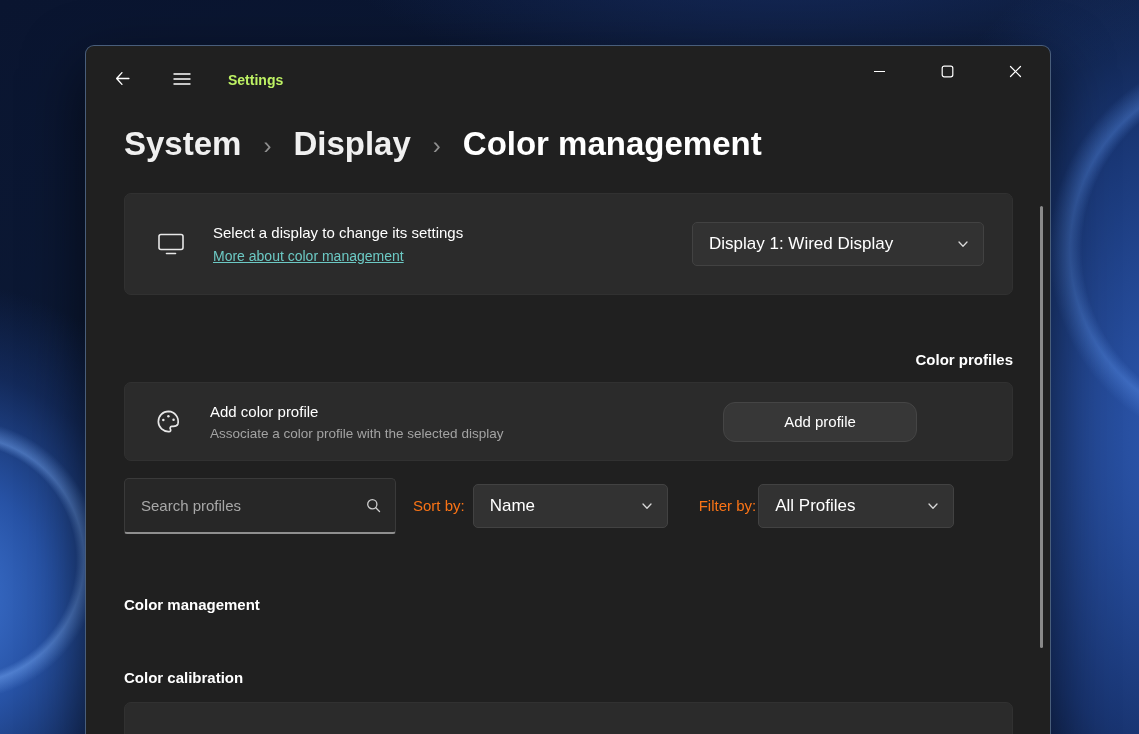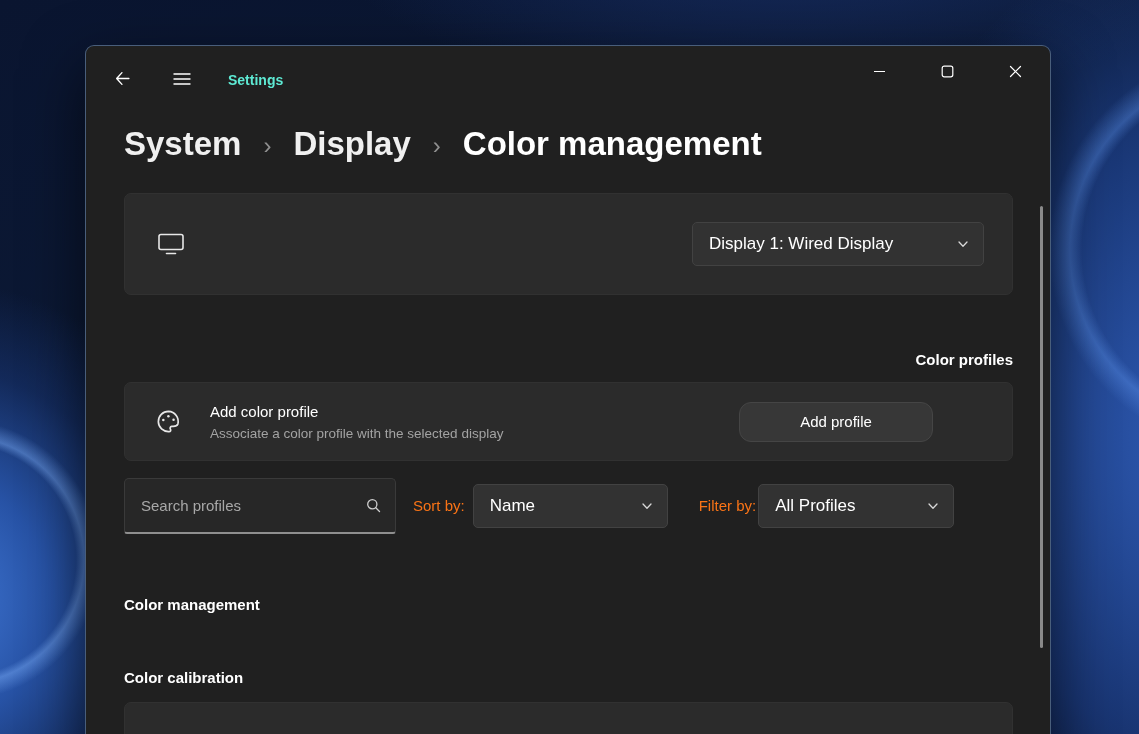--- a/index.html
+++ b/index.html
@@ -29,21 +29,21 @@
     overflow:hidden;
   }
 
   
   .titlebar { position:relative; height:68px; display:flex; align-items:center; padding-left:16px; }
   .nav-btn {
     width:40px; height:36px; border:none; background:transparent; border-radius:5px;
     display:flex; align-items:center; justify-content:center; cursor:pointer;
   }
   .nav-btn + .nav-btn { margin-left:20px; }
-  .app-title { margin-left:26px; font-size:14px; font-weight:700; color:#5eead4; }
+  .app-title { margin-left:26px; font-size:14px; font-weight:700; color:#bef264; }
 
   .caption-controls { position:absolute; top:6px; right:12px; display:flex; gap:22px; }
   .cap-btn {
     width:46px; height:38px; border:none; background:transparent;
     display:flex; align-items:center; justify-content:center; cursor:pointer;
   }
   .cap-btn svg { display:block; }
 
   
   .breadcrumb { display:flex; align-items:center; padding:12px 38px 0; height:48px; }
@@ -72,21 +72,21 @@
   }
   .combo .chev { margin-left:14px; display:flex; }
 
   .display-combo { margin-left:auto; width:292px; }
 
   .section-heading { font-size:15px; font-weight:700; color:#ffffff; }
   .h-profiles { margin-top:56px;text-align:right; }
   .h-management { margin-top:68px; }
   .h-calibration { margin-top:56px; }
 
-  .card-add { margin-top:14px; height:79px; padding:0 12px 0 30px; }
+  .card-add { margin-top:14px; height:79px; padding:0 28px 0 30px; }
   .add-btn {
     margin-left:auto; margin-right:67px; width:194px; height:40px;
     background:#373737; border:1px solid #454545; border-radius:12px;
     color:#fff; font-size:15px; font-family:inherit; cursor:pointer;
   }
 
   
   .filter-row { margin-top:22px; display:flex; align-items:center; height:45px; }
   .search-box {
     position:relative; width:272px; height:56px;
@@ -170,20 +170,24 @@
 
   <div class="content">
 
     <div class="card card-display">
       <span class="card-icon">
         <svg width="28" height="26" viewBox="0 0 28 26" fill="none">
           <rect x="2" y="3.5" width="24" height="15" rx="2" stroke="#e8e8e8" stroke-width="1.6"></rect>
           <path d="M9.5 22.5 H18.5" stroke="#e8e8e8" stroke-width="1.6" stroke-linecap="round"></path>
         </svg>
       </span>
+      <div class="card-text">
+        <div class="card-title">Select a display to change its settings</div>
+        <a class="card-link">More about color management</a>
+      </div>
       <div class="combo display-combo">
         <span>Display 1: Wired Display</span>
         <span class="chev">
           <svg width="12" height="12" viewBox="0 0 12 12">
               <path d="M2 4 L6 8.2 L10 4" stroke="#d8d8d8" stroke-width="1.3" fill="none" stroke-linecap="round" stroke-linejoin="round"></path>
             </svg>
         </span>
       </div>
     </div>
 

